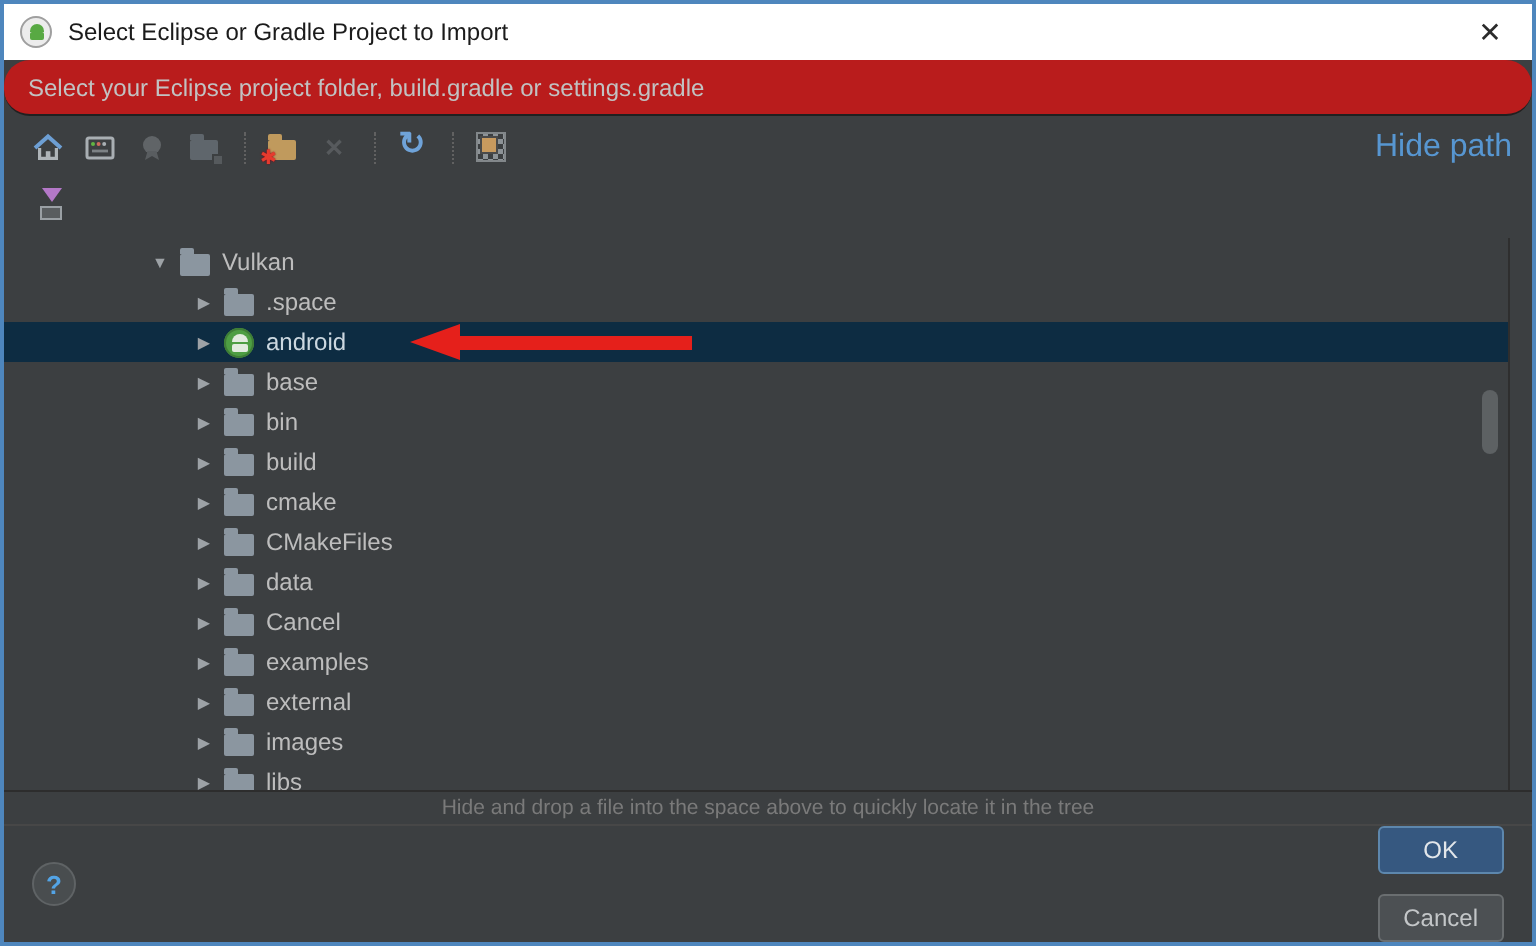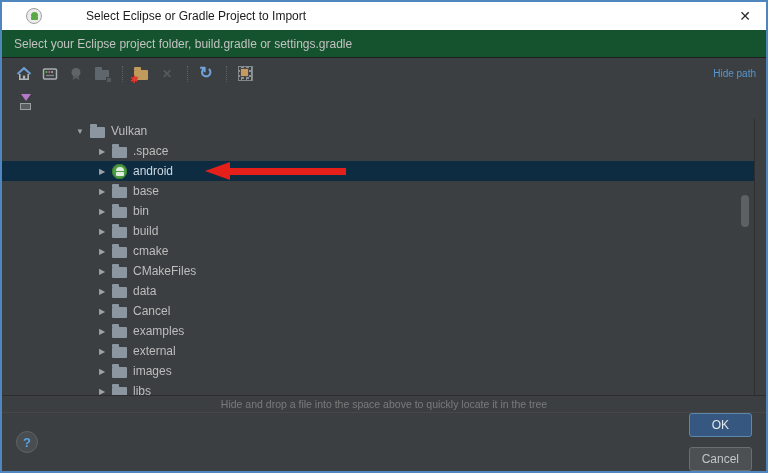--- a/index.html
+++ b/index.html
@@ -4,45 +4,45 @@
 <style>
   * { box-sizing: border-box; }
   html,body { margin:0; padding:0; background:#888; }
   .window{
     position:relative; width:768px; height:473px;
     border:2px solid #4e86bd; background:#3c3f41;
     font-family:"Liberation Sans",sans-serif;
     display:flex; flex-direction:column; overflow:hidden;
   }
   
-  .titlebar{ flex:0 0 28px; background:#ffffff; display:flex; align-items:center; padding-left:24px;gap:36px; }
+  .titlebar{ flex:0 0 28px; background:#ffffff; display:flex; align-items:center; padding-left:8px; }
   .as-logo{ width:16px; height:16px; border-radius:50%; background:#ececec; border:1px solid #9f9f9f; position:relative; flex:0 0 auto;}
   .as-logo::before{ content:""; position:absolute; left:3.5px; top:2.5px; width:7px; height:4px; background:#58a943; border-radius:4px 4px 0 0;}
   .as-logo::after{ content:""; position:absolute; left:3.5px; top:7px; width:7px; height:4px; background:#58a943; border-radius:1px;}
   .title-text{ flex:1; margin-left:8px; font-size:12px; color:#1b1b1b; white-space:nowrap; }
   .close-btn{ width:42px; height:100%; display:flex; align-items:center; justify-content:center; font-size:14px; color:#2b2b2b; cursor:default;}
   
-  .headerbar{ flex:0 0 28px; background:#14532d; border-bottom:1px solid #202020; display:flex; align-items:center; padding:0 12px; color:#c2c2c2; font-size:12px;}
+  .headerbar{ flex:0 0 28px; background:#b91c1c; border-bottom:1px solid #202020; display:flex; align-items:center; padding:0 12px; color:#c2c2c2; font-size:12px;border-radius:13px;}
   
   .toolbar{ flex:0 0 31px; display:flex; align-items:center; padding:0 10px;}
   .tb-icon{ width:24px; height:20px; display:flex; align-items:center; justify-content:center; margin-right:2px; position:relative;}
   .tb-sep{ width:1px; height:16px; border-left:1px dotted #616161; margin:0 6px;}
   .dim{ opacity:.45; }
   .fold{ width:14px; height:10px; background:#8b96a0; border-radius:1px; position:relative; margin-top:2px;}
   .fold::before{ content:""; position:absolute; top:-3px; left:0; width:7px; height:3px; background:inherit; border-radius:1px 1px 0 0;}
   .fold.tan{ background:#c09a5d; }
   .fold .sub{ position:absolute; right:-3px; bottom:-3px; width:6px; height:6px; background:#777c80; border:1px solid #3c3f41;}
   .burst{ position:absolute; left:1px; bottom:-1px; font-size:10px; color:#e63b2e; line-height:1; text-shadow:0 0 1px #801; }
   .x-glyph{ font-size:12px; color:#787c7f; font-weight:bold;}
   .refresh-glyph{ font-size:16px; color:#6fa3d9; font-weight:bold; line-height:1; margin-top:-2px;}
   .checker{ width:15px; height:15px; border:1px solid #82878a; background:
       repeating-conic-gradient(#8d9397 0% 25%, transparent 0% 50%);
       background-size:5px 5px; position:relative;}
   .checker::before{ content:""; position:absolute; left:1px; top:1px; width:7px; height:7px; background:#c89a5e; border:1px solid #4a4a4a;}
-  .hide-path{ margin-left:auto; color:#5796d1; font-size:10px; cursor:default;}
+  .hide-path{ margin-left:auto; color:#5796d1; font-size:16px; cursor:default;}
   
   .path-row{ flex:0 0 30px; display:flex; align-items:center; padding:0 6px 4px 10px;}
   .path-field{ flex:1; height:23px; background:#45494a; border:1px solid #5e9ed6; box-shadow:0 0 4px rgba(94,158,214,.55); display:flex; align-items:center; padding:0 3px; font-size:12px; overflow:hidden;}
   .path-sel{ background:#35618f; color:#d2e1f2; padding:2px 1px; white-space:pre;}
   .caret{ width:1px; height:14px; background:#e8e8e8; margin-left:1px;}
   .paste-icon{ width:20px; height:20px; margin-left:4px; position:relative; flex:0 0 auto;}
   .paste-icon .arr{ position:absolute; left:5px; top:2px; width:0; height:0; border-left:5px solid transparent; border-right:5px solid transparent; border-top:7px solid #b478c8;}
   .paste-icon .doc{ position:absolute; left:4px; bottom:2px; width:11px; height:7px; border:1px solid #9aa0a4; background:#595d5f;}
   
   .tree-wrap{ flex:1 1 auto; position:relative; margin-right:11px; border-right:1px solid #2e2e2e; padding-top:2px; overflow:hidden;}

